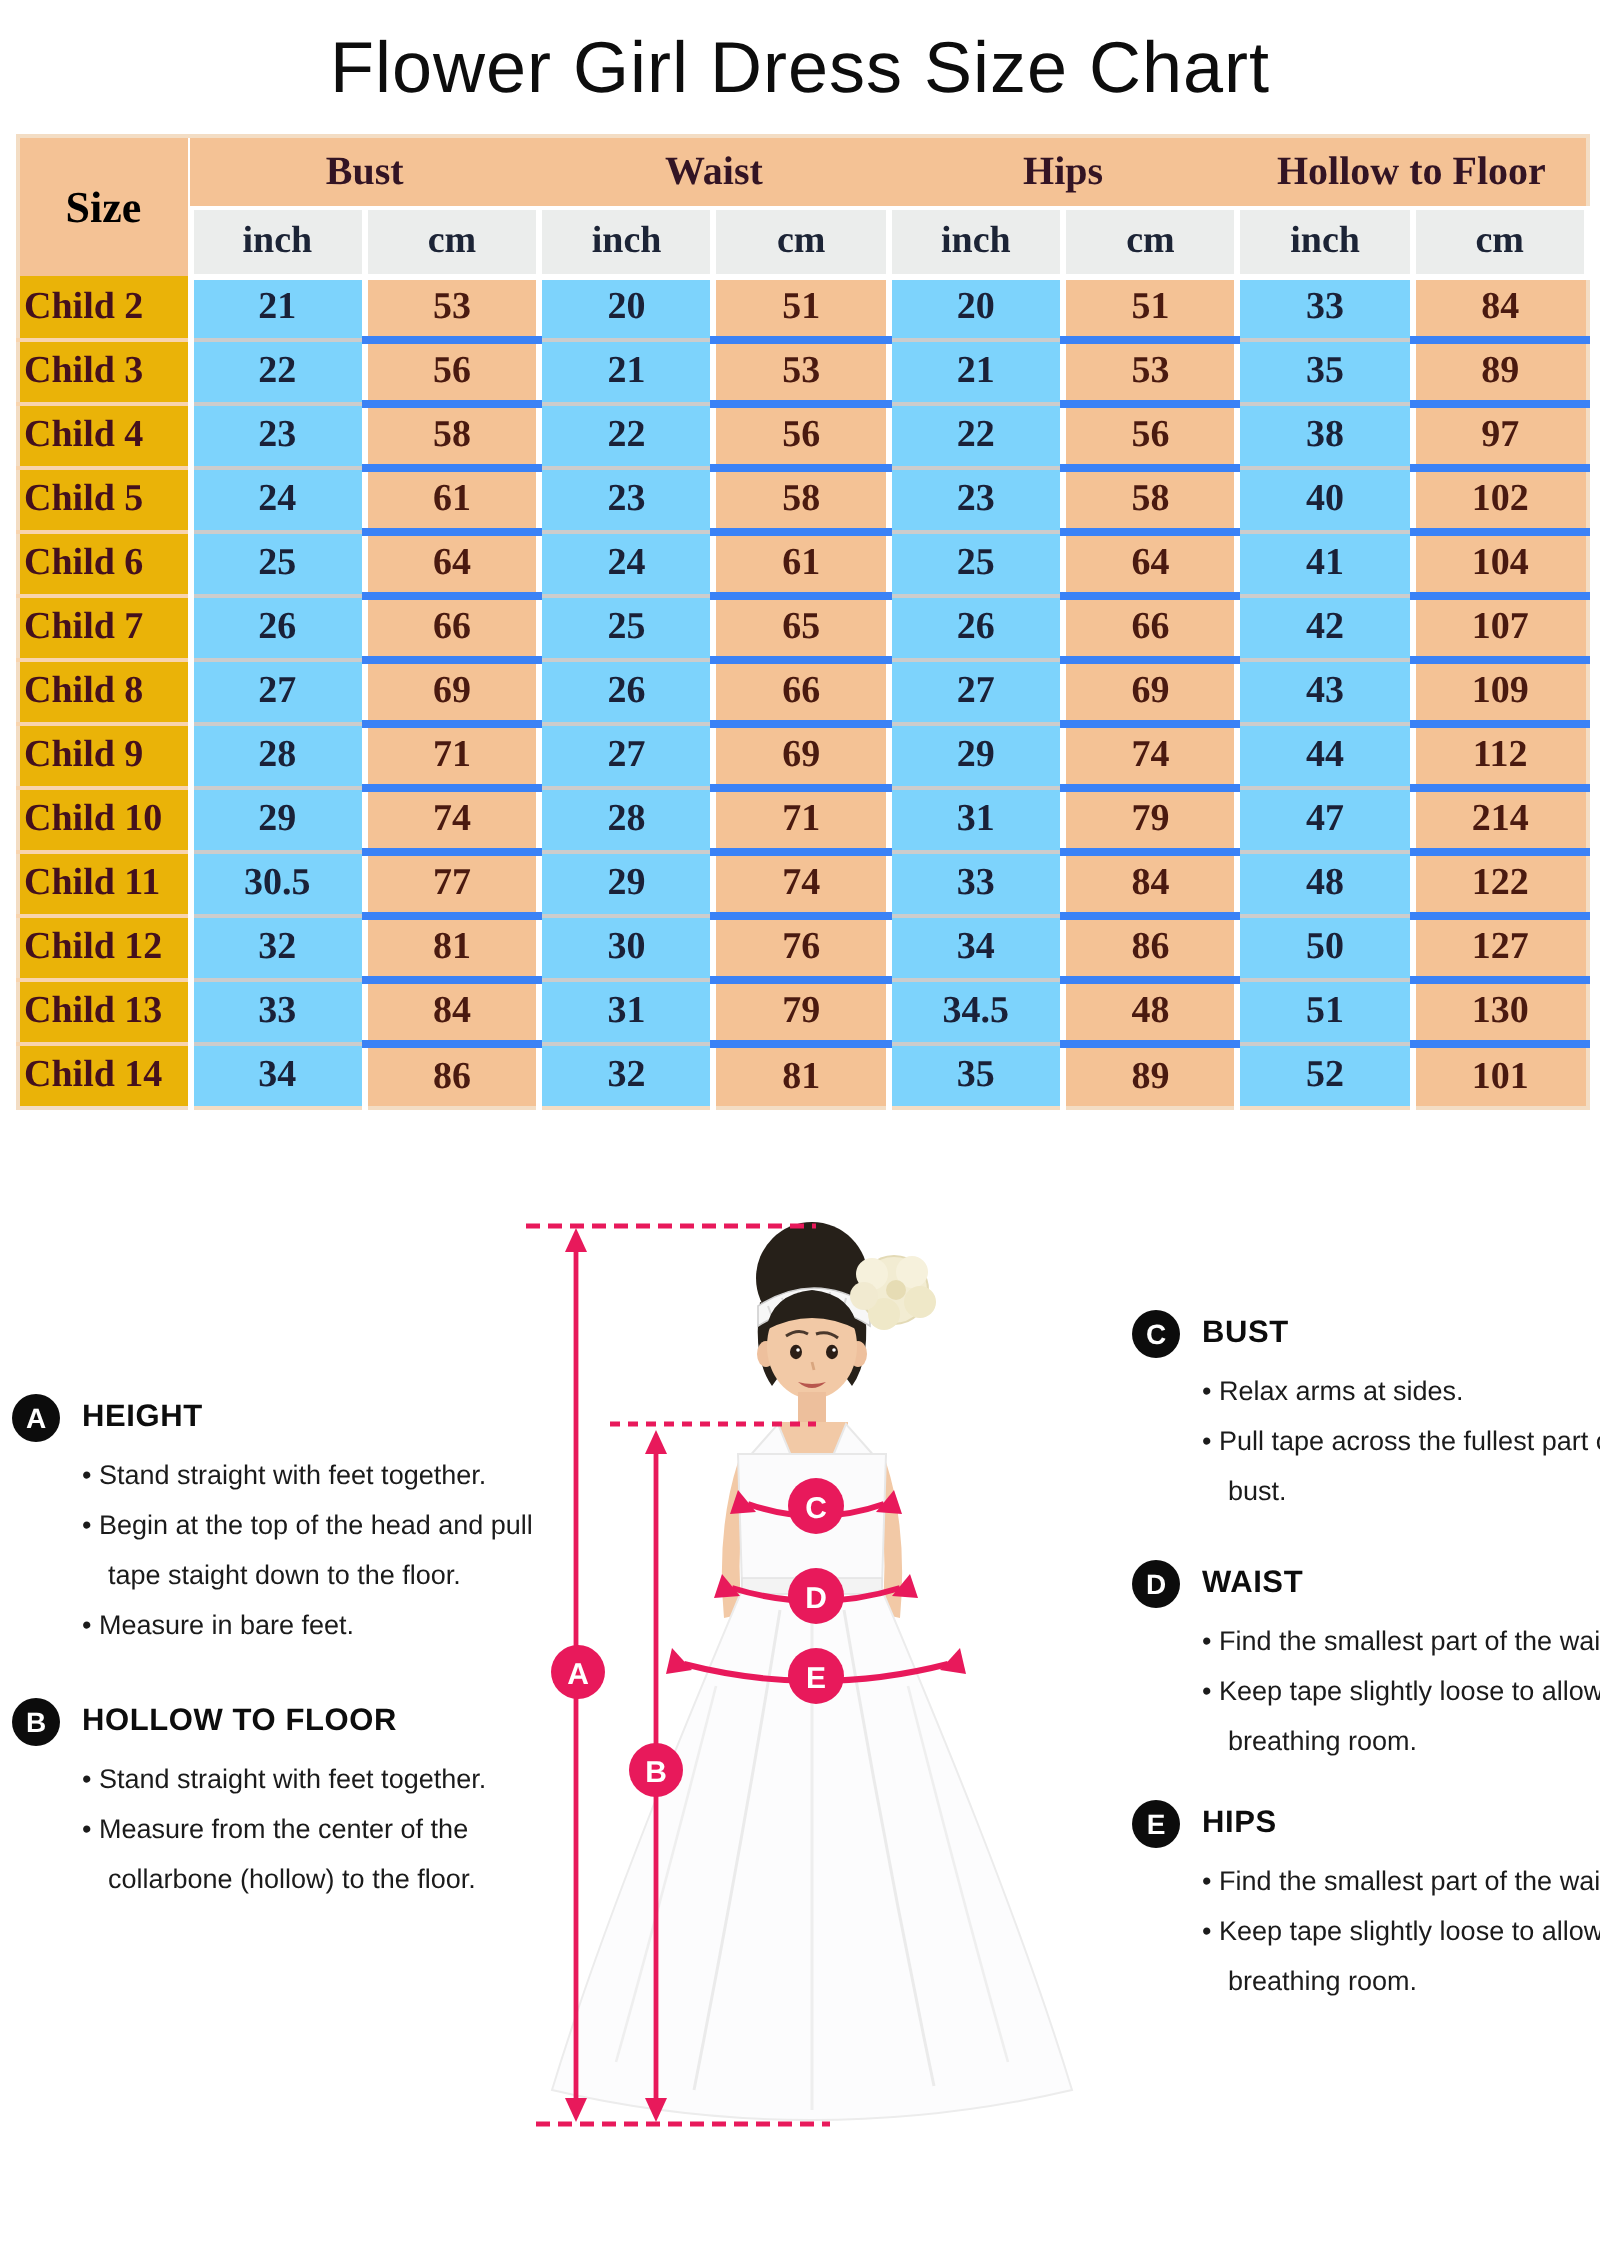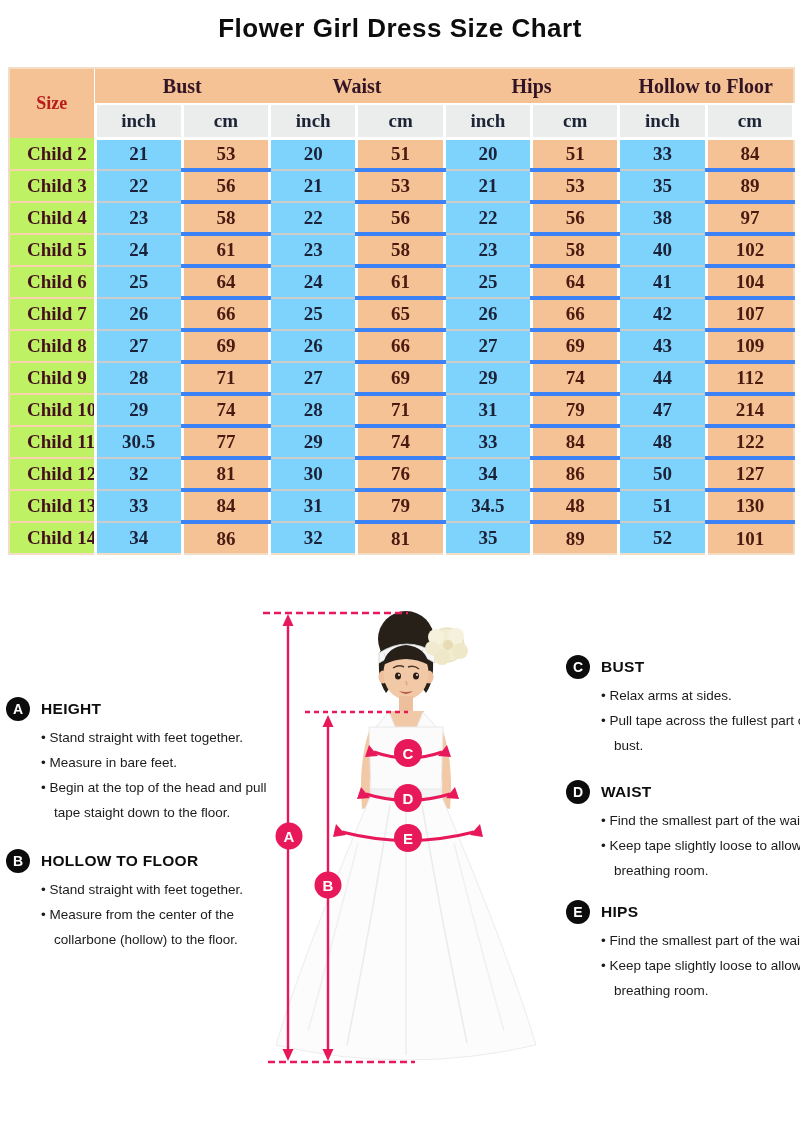--- a/index.html
+++ b/index.html
@@ -7,50 +7,50 @@
   body {
     width: 800px; height: 1126px;
     font-family: "Liberation Sans", sans-serif;
     position: relative; overflow: hidden;
   }
   .page { position: relative; width: 800px; height: 1126px; background: #fff; }
 
   
   .page-title {
     position: absolute; top: 13px; left: 0; width: 100%;
-    text-align: center; font-size: 26px; font-weight: 700;
+    text-align: center; font-size: 36px; font-weight: 400;
     color: #0d0d0d; letter-spacing: 0.5px;
     font-family: "Liberation Sans", sans-serif;
   }
 
   
   table.size-chart {
     position: absolute; top: 67px; left: 8px; width: 787px;
     border-collapse: collapse; table-layout: fixed;
     font-family: "Liberation Serif", serif;
     border: 2px solid #f3ddc4;
   }
   table.size-chart th, table.size-chart td {
     text-align: center; vertical-align: middle; font-weight: bold;
     overflow: hidden; white-space: nowrap;
   }
   .size-header {
-    background: #f4c295; color: #b91c1c; font-size: 18px; height: 70px;
+    background: #f4c295; color: #000000; font-size: 22px; height: 70px;
   }
   .group-header {
     background: #f4c295; color: #331424; font-size: 20px; height: 36px;
     border-bottom: 2px solid #fff;
   }
   .unit-header {
     background: #ebedec; color: #1c2436; font-size: 19px; height: 34px;
     border: 3px solid #ffffff; border-top-width: 2px;
   }
   .row-label {
-    background: #bef264; color: #44101d; font-size: 19px;
-    text-align: left !important; padding-left: 17px;
+    background: #eab308; color: #44101d; font-size: 19px;
+    text-align: left !important; padding-left: 2px;
     border-bottom: 2px solid #f8d4ae; height: 32px;
   }
   .cell-inch {
     background: #7dd3fc; color: #1a2138; font-size: 19px;
     border-left: 3px solid #fff; border-right: 3px solid #fff;
     border-bottom: 2px solid #cccccc; height: 32px;
   }
   .cell-cm {
     background: #f4c295; color: #4a1a10; font-size: 19px;
     border-bottom: 4px solid #3b82f6; height: 32px;
@@ -376,22 +376,22 @@
       <text x="158" y="251" class="marker-letter" stroke="none">E</text>
     </g>
   </svg>
 
   <div id="block-a" class="instr-block left-block">
       <span class="badge">A</span>
       <div class="instr-content">
         <div class="instr-title">HEIGHT</div>
         <ul class="instr-bullets">
           <li>Stand straight with feet together.</li>
+          <li>Begin at the top of the head and pull tape staight down to the floor.</li>
           <li>Measure in bare feet.</li>
-          <li>Begin at the top of the head and pull tape staight down to the floor.</li>
         </ul>
       </div>
     </div>
   <div id="block-b" class="instr-block left-block">
       <span class="badge">B</span>
       <div class="instr-content">
         <div class="instr-title">HOLLOW TO FLOOR</div>
         <ul class="instr-bullets">
           <li>Stand straight with feet together.</li>
           <li>Measure from the center of the collarbone (hollow) to the floor.</li>

